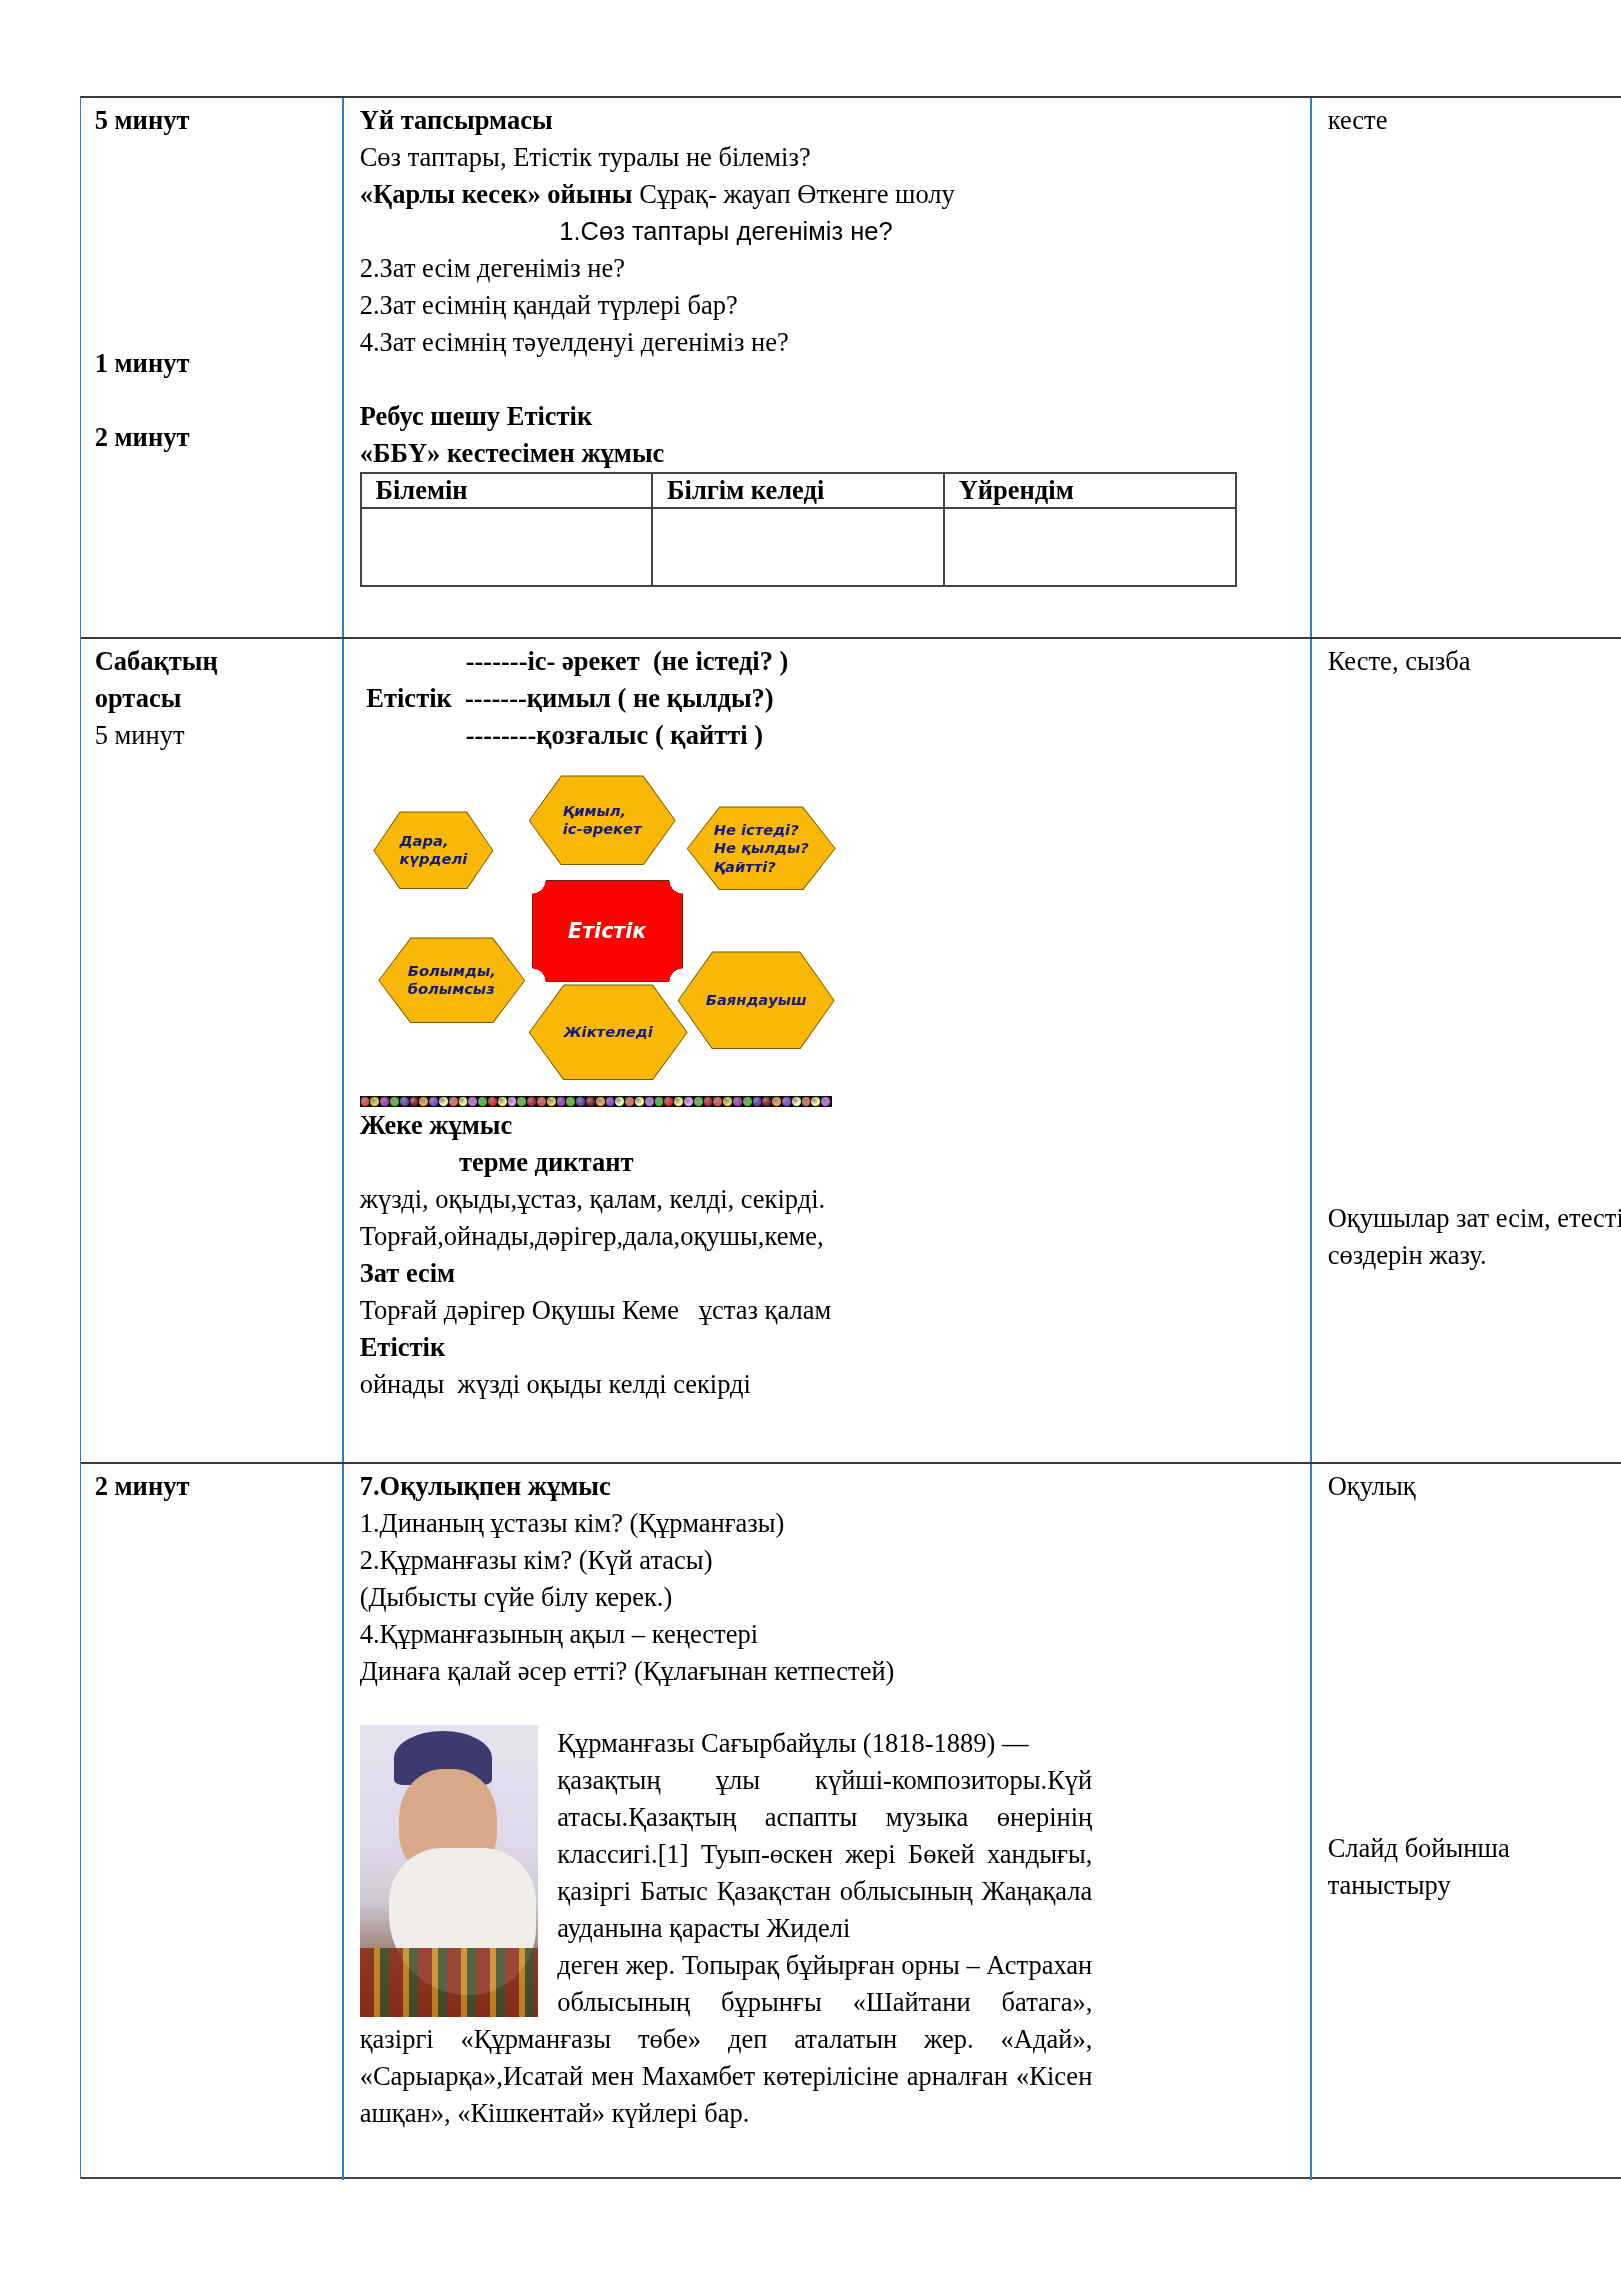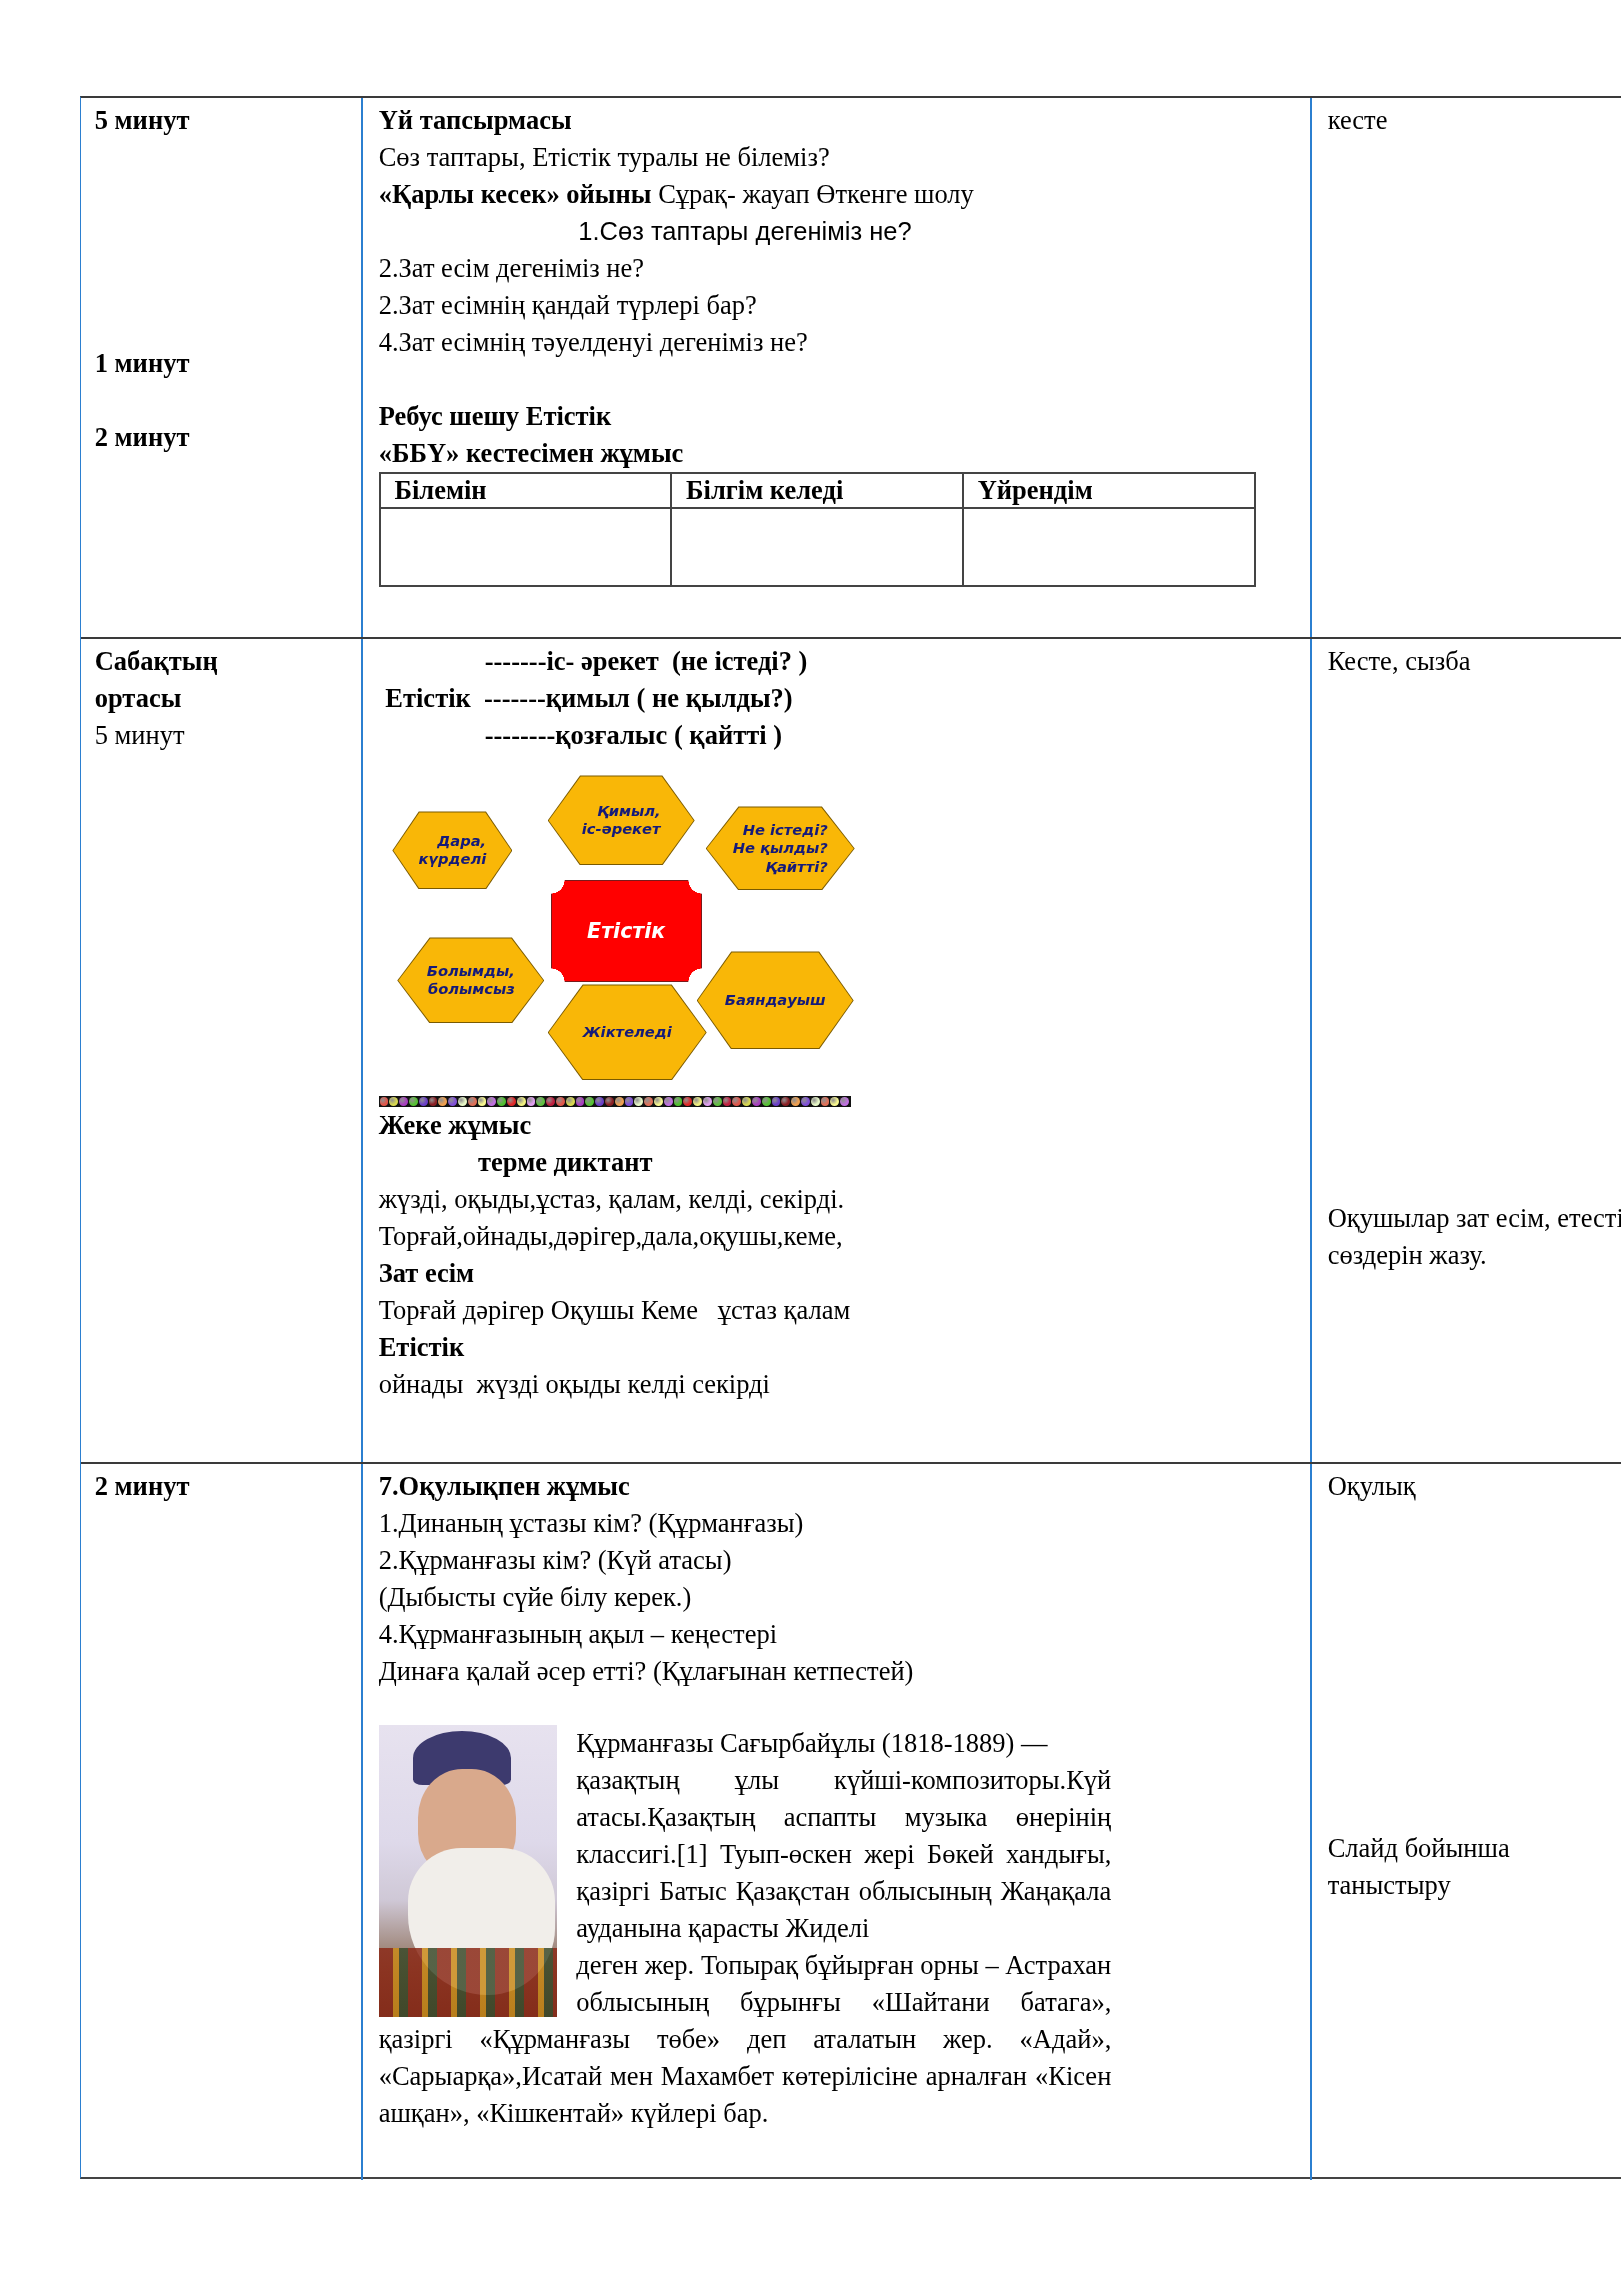--- a/index.html
+++ b/index.html
@@ -4,34 +4,34 @@
 <style>
   html, body { margin:0; padding:0; background:#ffffff; }
   body { width:1621px; height:2293px; position:relative; overflow:hidden;
          font-family:"Liberation Serif", serif; color:#000; }
   .page-table { position:absolute; left:80px; top:96px; width:1568px; height:2083px;
          border-top:2px solid #3a3a3a; border-bottom:2.9px solid #444; border-left:1px solid #2b7fd0; box-sizing:border-box; }
   .row { position:absolute; left:0; width:1568px; box-sizing:border-box; }
   .row + .row { border-top:2px solid #3a3a3a; }
   .cell { position:absolute; top:0; bottom:0; box-sizing:border-box; padding:3.9px 13.7px 0 13.7px; font-size:26.5px; line-height:37px; }
   .c1 { left:0; width:267px; }
-  .c2 { left:280px; width:764px; border-left:2px solid #2b7fd0; padding-left:15.7px; }
+  .c2 { left:261px; width:764px; border-left:2px solid #2b7fd0; padding-left:15.7px; }
   .c3 { left:1229px; width:339px; border-left:2px solid #2b7fd0; padding-left:15.7px; }
   .b { font-weight:bold; }
   .sans { font-family:"Liberation Sans", sans-serif; }
   .line { white-space:pre; height:37px; }
   .spacer { height:37px; }
   
   .bbu { border-collapse:collapse; width:877px; margin-top:0; }
   .bbu td { border:2px solid #444; font-size:26.5px; line-height:33px; padding:0 13.7px; vertical-align:top; font-weight:bold; width:33%; }
   .bbu tr.empty td { height:76px; font-weight:normal; }
   
   .diagram { position:relative; width:470px; height:323px; margin-top:19.6px; }
   .hex { position:absolute; background:#f9b707; clip-path:polygon(22% 0,78% 0,100% 50%,78% 100%,22% 100%,0 50%);
-         display:flex; align-items:center; justify-content:center; text-align:right;
+         display:flex; align-items:center; justify-content:center; text-align:left;
          font-family:"DejaVu Sans", sans-serif; font-style:italic; font-weight:bold; font-size:14.7px; line-height:18.6px; color:#141a7a; }
   .hex-border { position:absolute; background:#7a5a00; clip-path:polygon(22% 0,78% 0,100% 50%,78% 100%,22% 100%,0 50%); }
   .center { position:absolute; left:172px; top:107px; width:149px; height:100px; background:#ff0000;
          border:1px solid #7a1a1a; border-radius:0;
          -webkit-mask: radial-gradient(circle 13.7px at 0 0, transparent 98%, #000) top left,
                        radial-gradient(circle 13.7px at 100% 0, transparent 98%, #000) top right,
                        radial-gradient(circle 13.7px at 0 100%, transparent 98%, #000) bottom left,
                        radial-gradient(circle 13.7px at 100% 100%, transparent 98%, #000) bottom right;
          -webkit-mask-size:51% 51%; -webkit-mask-repeat:no-repeat;
          mask: radial-gradient(circle 13.7px at 0 0, transparent 98%, #000) top left,

